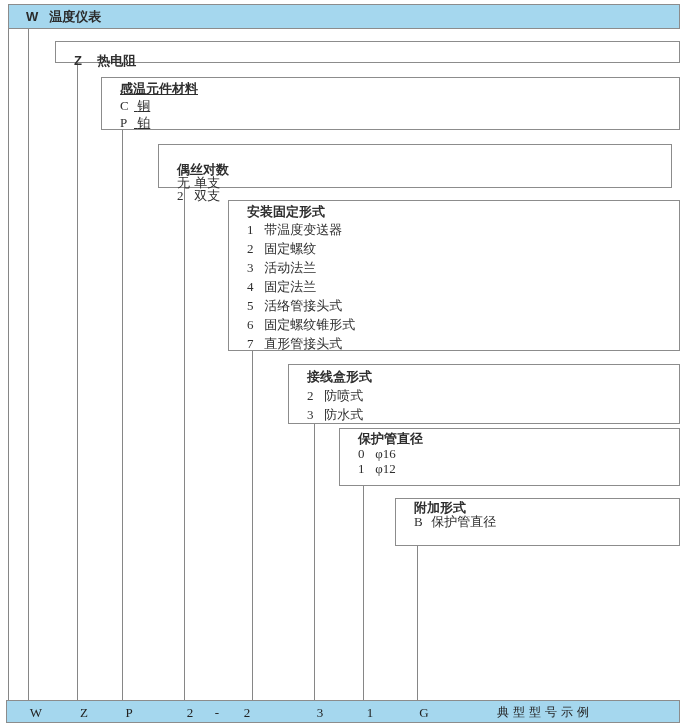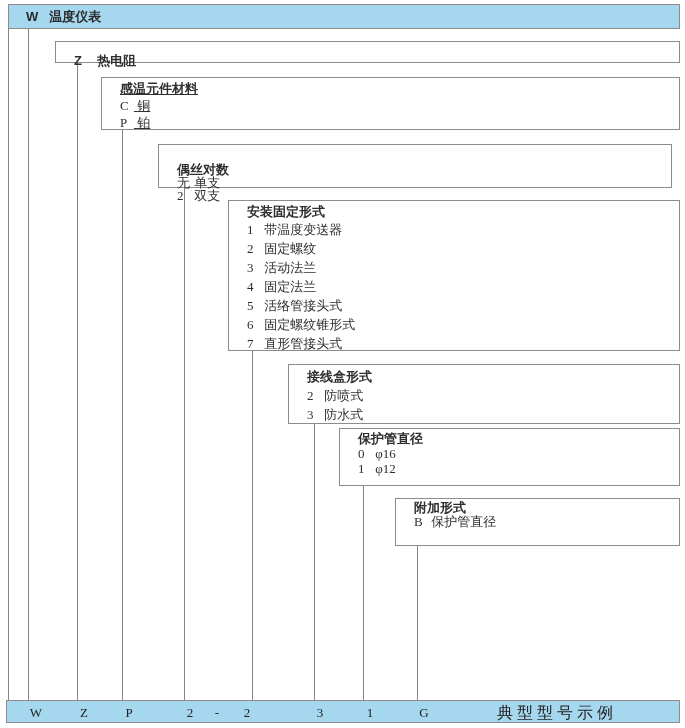--- a/index.html
+++ b/index.html
@@ -53,21 +53,21 @@
   
   .mchar{
     position:absolute;top:0;height:23px;line-height:23px;
     transform:translateX(-50%);
     font-family:"Liberation Serif","DejaVu Serif",serif;
     font-weight:normal;font-size:13px;color:#222222;
   }
   .caption{
     position:absolute;left:490px;top:0;height:23px;line-height:23px;
     font-family:"Liberation Serif","DejaVu Serif",serif;
-    font-weight:normal;font-size:16px;letter-spacing:4px;color:#222222;
+    font-weight:normal;font-size:12px;letter-spacing:4px;color:#222222;
   }
 </style>
 </head>
 <body>
 
 <div class="stage">
 
   <div class="bar topbar">
     <span class="bar-code">W</span>
     <span>温度仪表</span>

